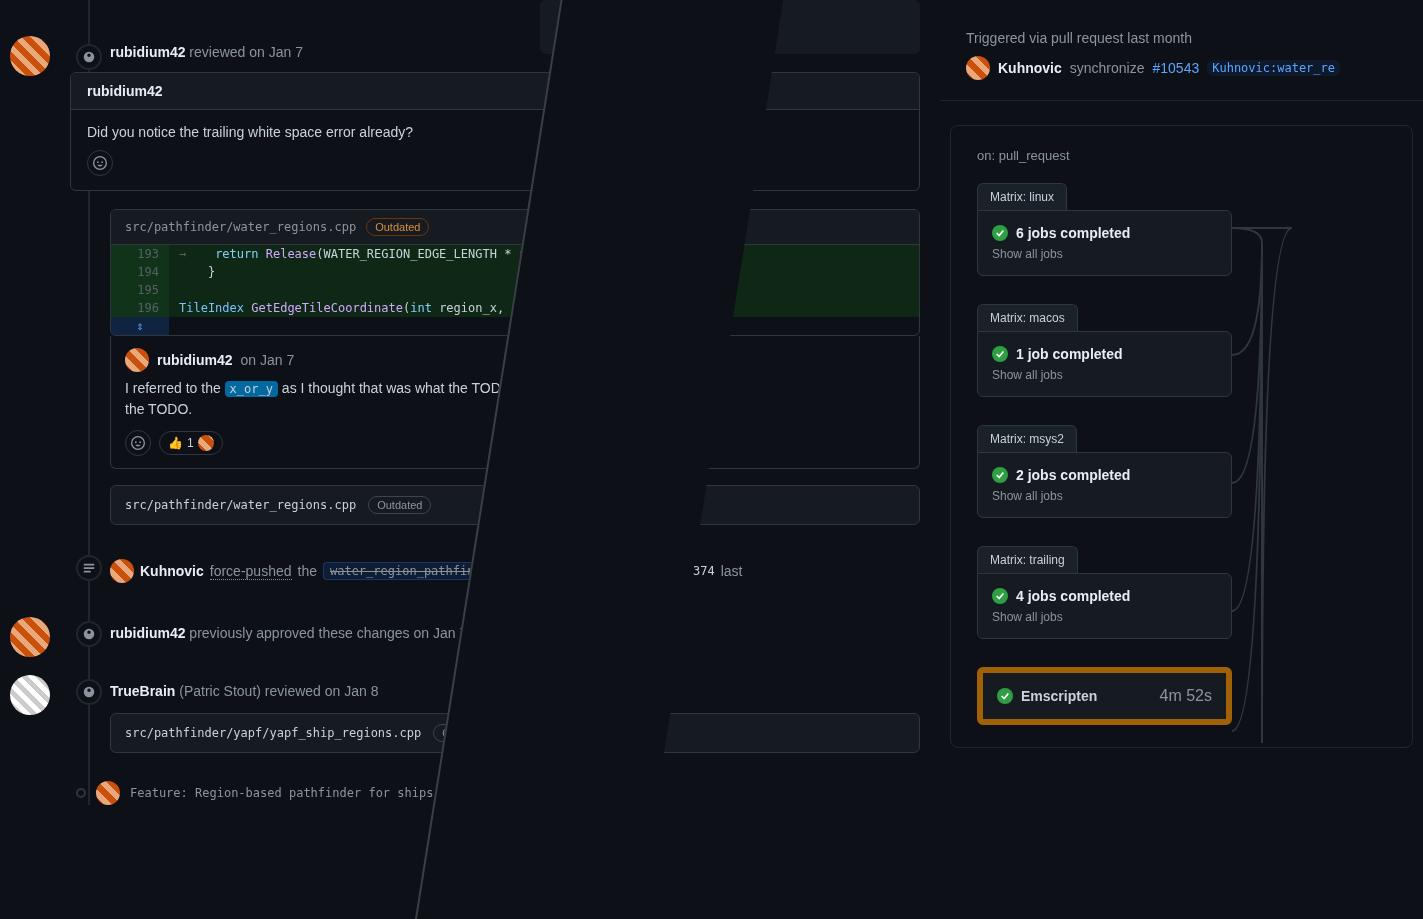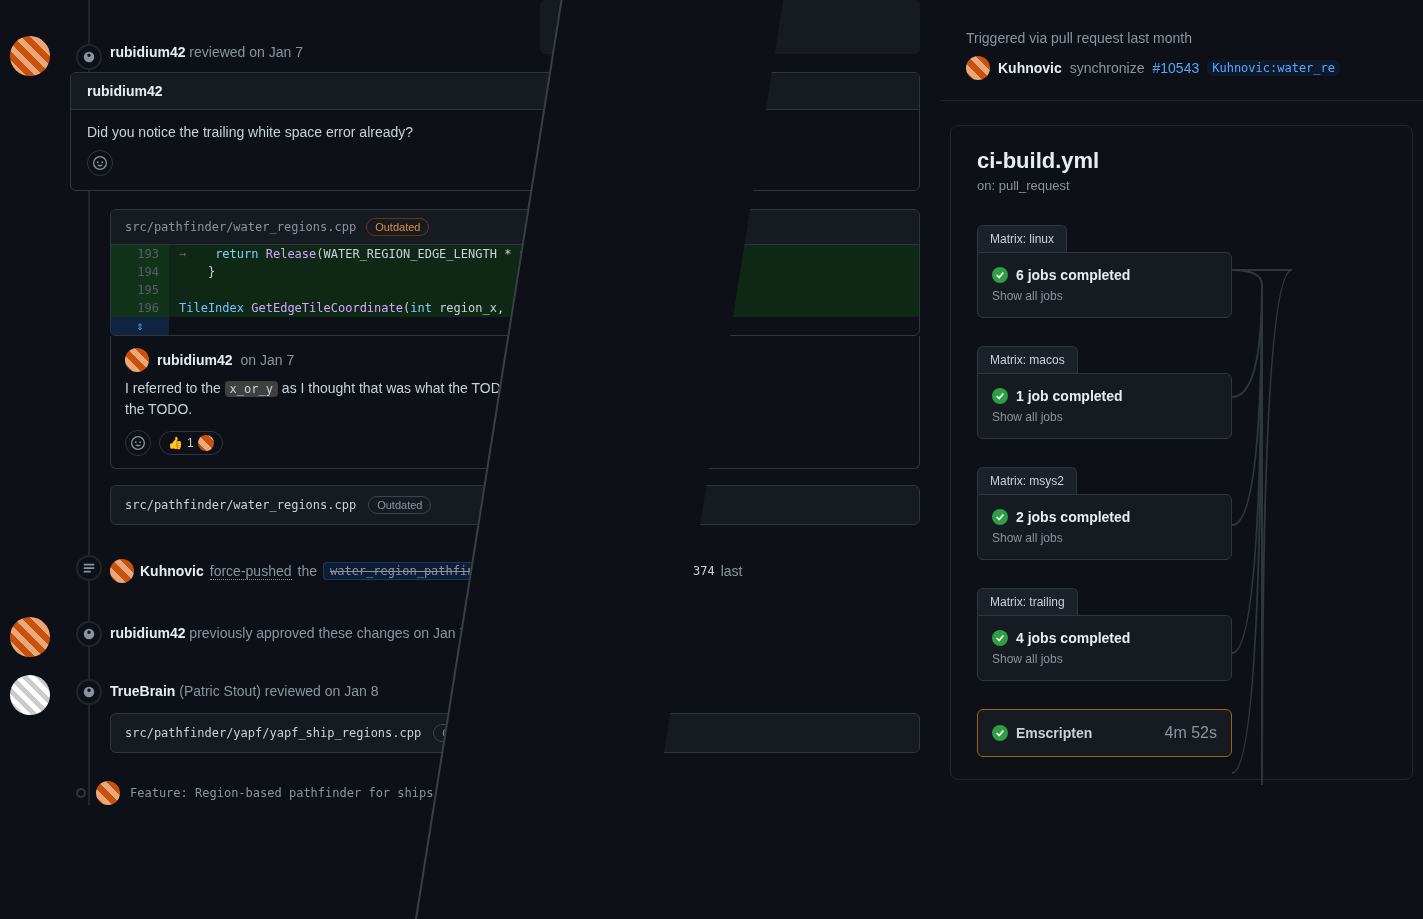--- a/index.html
+++ b/index.html
@@ -39,21 +39,21 @@
 .kw{color:#7dd3fc}.fn{color:#d2a8ff}.ty{color:#79c0ff}
 .codeln:last-child .gut{background:#161b22}
 .codeln:last-child .src{background:#0d1117}
 .exp{width:58px;background:#1f6feb33;text-align:center;color:#58a6ff;padding:2px 0;cursor:pointer}
 
 .subcomment{margin:0 0 0 40px;border:1px solid #30363d;border-top:0;border-radius:0 0 6px 6px;padding:12px 14px;background:#0d1117}
 .subcomment .who{display:flex;align-items:center;gap:8px;margin-bottom:6px}
 .subcomment .who b{color:#e6edf3}
 .subcomment .who span{color:#8b949e}
 .subcomment p{line-height:1.5}
-.inlcode{font-family:ui-monospace,monospace;background:#404040;padding:1px 5px;border-radius:4px;font-size:12px}
+.inlcode{font-family:ui-monospace,monospace;background:#0369a1;padding:1px 5px;border-radius:4px;font-size:12px}
 .react{display:flex;gap:8px;margin-top:10px;align-items:center}
 .react .chip{border:1px solid #30363d;border-radius:14px;padding:3px 8px;display:flex;align-items:center;gap:4px;font-size:12px}
 
 .fileref{margin:16px 0 0 40px;border:1px solid #30363d;border-radius:6px;padding:10px 14px;background:#161b22;display:flex;align-items:center;gap:12px}
 .fileref .path{font-family:ui-monospace,monospace;font-size:12px;color:#c9d1d9}
 
 .evtxt{color:#8b949e}
 .evtxt b{color:#e6edf3}
 .dotted{border-bottom:1px dotted #8b949e}
 .mono{font-family:ui-monospace,monospace;font-size:12px}
@@ -77,31 +77,31 @@
 .trig .t{color:#8b949e;margin-bottom:10px}
 .trig .l{display:flex;align-items:center;gap:8px;flex-wrap:wrap}
 .trig .l b{color:#e6edf3}
 .trig .l .sync{color:#8b949e}
 .trig .l .pr{color:#58a6ff}
 .trig .l .br{font-family:ui-monospace,monospace;color:#58a6ff;background:#1f6feb1a;padding:1px 5px;border-radius:6px;font-size:12px}
 
 .wf{padding:22px 26px;border:1px solid #21262d;border-radius:8px;margin:24px 10px 0 10px;position:relative}
 .wf h2{font-size:22px;color:#e6edf3;font-weight:600;margin-bottom:4px}
 .wf .on{color:#8b949e;font-size:13px}
-.graph{margin-top:32px;position:relative}
+.graph{margin-top:20px;position:relative}
 .mat{position:relative;margin-bottom:28px;width:255px}
 .mat .tab{display:inline-block;background:#1b2128;padding:6px 12px;border-radius:6px 6px 0 0;font-size:12px;color:#c9d1d9;border:1px solid #30363d;border-bottom:0}
 .mat .body{background:#161b22;border:1px solid #30363d;border-radius:0 6px 6px 6px;padding:14px}
 .mat .body .st{display:flex;align-items:center;gap:8px;margin-bottom:6px}
 .mat .body .st b{color:#e6edf3}
 .mat .show{color:#8b949e;font-size:12px;cursor:pointer}
 .ok{width:16px;height:16px;border-radius:50%;background:#2ea043;display:inline-flex;align-items:center;justify-content:center;flex:none}
 .ok svg{width:10px;height:10px;fill:#fff}
 
-.single{width:255px;background:#161b22;border:1px solid #a16207;border-radius:6px;padding:14px;display:flex;align-items:center;gap:8px;justify-content:space-between}
+.single{width:255px;background:#161b22;border:6px solid #a16207;border-radius:6px;padding:14px;display:flex;align-items:center;gap:8px;justify-content:space-between}
 .single .l{display:flex;align-items:center;gap:8px}
 .single .dur{color:#8b949e;font-size:16px}
 svg.conn{position:absolute;left:255px;top:0;overflow:visible}
 svg.conn path{stroke:#30363d;stroke-width:2;fill:none}
 </style>
 </head>
 <body>
 
 <div class="left">
   <div class="timeline">
@@ -265,21 +265,20 @@
     <div class="l">
       <div class="av sm"></div>
       <b>Kuhnovic</b>
       <span class="sync">synchronize</span>
       <span class="pr">#10543</span>
       <span class="br">Kuhnovic:water_re</span>
     </div>
   </div>
 
   <div class="wf">
-    <h2>ci-build.yml</h2>
     <div class="on">on: pull_request</div>
 
     <div class="graph">
       <svg class="conn" width="80" height="620">
         <path d="M0 45 Q30 45 30 60 L30 560 Q30 45 60 45"></path>
         <path d="M0 45 L60 45"></path>
         <path d="M0 172 Q30 172 30 60"></path>
         <path d="M0 300 Q30 300 30 60"></path>
         <path d="M0 428 Q30 428 30 60"></path>
         <path d="M0 548 Q30 548 30 60"></path>

